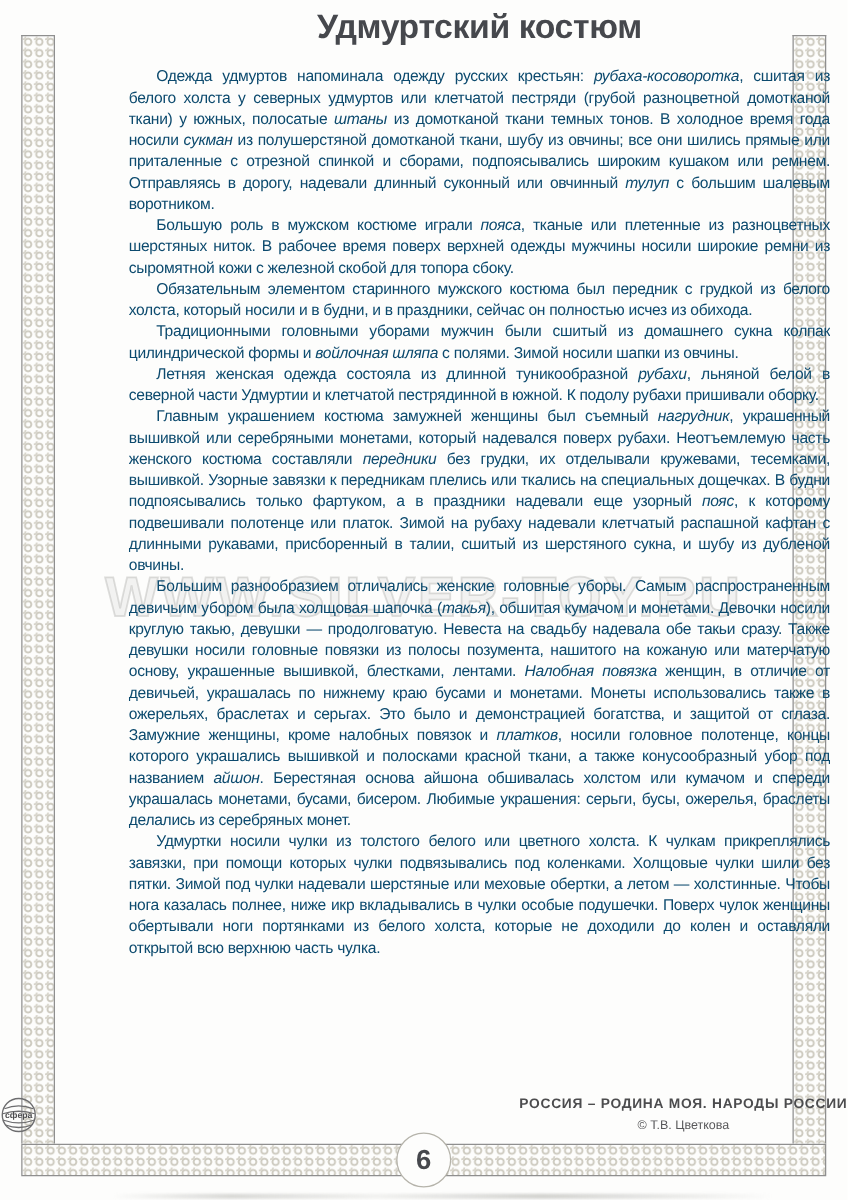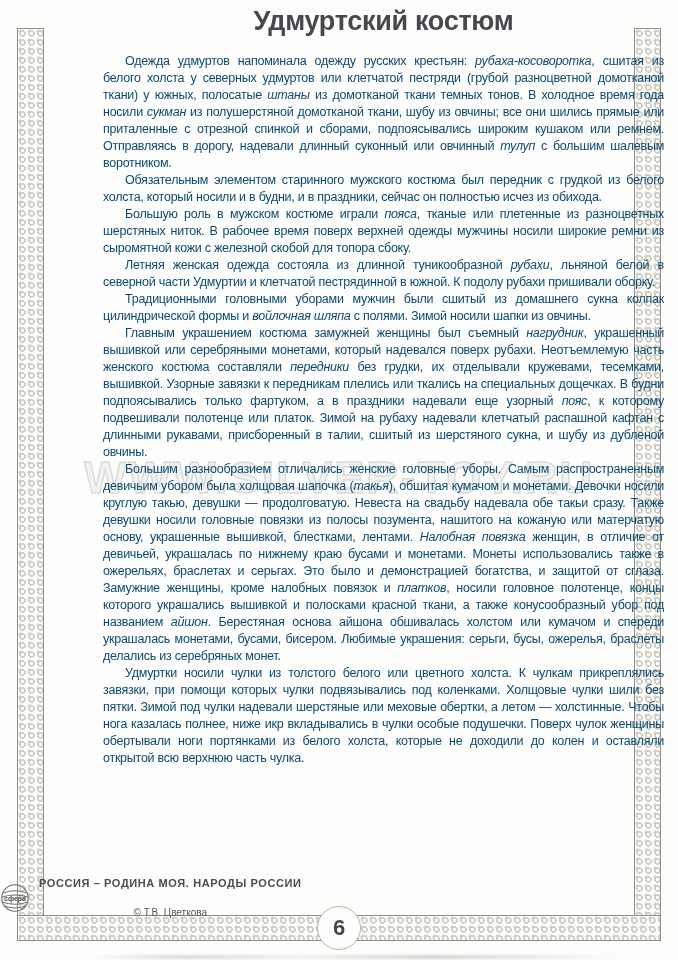--- a/index.html
+++ b/index.html
@@ -60,29 +60,29 @@
   .article{height:806px;overflow:hidden;}
   .article p{
     margin:0;text-align:justify;text-indent:22px;
     font-size:12.5px;line-height:17px;letter-spacing:-0.25px;
     color:#0c4a6e;
   }
   .article p i{font-style:italic;}
   
   .footer{
     position:absolute;left:0;top:877px;width:678px;
-    display:flex;align-items:center;justify-content:flex-start;gap:9px;
+    display:flex;align-items:center;justify-content:space-between;gap:9px;
   }
   .footer-logo{flex:0 0 auto;}
   .footer-textblock{display:flex;flex-direction:column;align-items:center;}
   .series-title{
     font-size:11px;font-weight:bold;letter-spacing:0.6px;color:#4c4c4e;line-height:13px;
   }
   .copyright{
-    font-size:10px;color:#58585a;line-height:13px;margin-top:16px;
+    font-size:10px;color:#58585a;line-height:13px;margin-top:4px;
   }
   .scan-smudge{
     position:absolute;left:90px;right:60px;bottom:1px;height:4px;
     background:linear-gradient(90deg, rgba(185,185,180,0) 0%, rgba(175,175,170,0.45) 18%,
       rgba(185,185,180,0.15) 40%, rgba(170,170,165,0.5) 65%, rgba(185,185,180,0) 100%);
     filter:blur(1px);
   }
 </style>
 </head>
 <body>
@@ -92,24 +92,24 @@
   <div class="border-left lace"></div>
   <div class="border-right lace"></div>
   <div class="border-bottom lace"></div>
 
   <div class="watermark">WWW.SILVER-TOY.RU</div>
 
   <div class="content">
     <h1 class="title">Удмуртский костюм</h1>
     <div class="article" id="article">
         <p><span>Одежда удмуртов напоминала одежду русских крестьян: </span><i>рубаха-косоворотка</i><span>, сшитая из белого холста у северных удмуртов или клетчатой пестряди (грубой разноцветной домотканой ткани) у южных, полосатые </span><i>штаны</i><span> из домотканой ткани темных тонов. В холодное время года носили </span><i>сукман</i><span> из полушерстяной домотканой ткани, шубу из овчины; все они шились прямые или приталенные с отрезной спинкой и сборами, подпоясывались широким кушаком или ремнем. Отправляясь в дорогу, надевали длинный суконный или овчинный </span><i>тулуп</i><span> с большим шалевым воротником.</span></p>
+        <p><span>Большую роль в мужском костюме играли </span><i>пояса</i><span>, тканые или плетенные из разноцветных шерстяных ниток. В рабочее время поверх верхней одежды мужчины носили широкие ремни из сыромятной кожи с железной скобой для топора сбоку.</span></p>
         <p><span>Обязательным элементом старинного мужского костюма был передник с грудкой из белого холста, который носили и в будни, и в праздники, сейчас он полностью исчез из обихода.</span></p>
-        <p><span>Большую роль в мужском костюме играли </span><i>пояса</i><span>, тканые или плетенные из разноцветных шерстяных ниток. В рабочее время поверх верхней одежды мужчины носили широкие ремни из сыромятной кожи с железной скобой для топора сбоку.</span></p>
+        <p><span>Традиционными головными уборами мужчин были сшитый из домашнего сукна колпак цилиндрической формы и </span><i>войлочная шляпа</i><span> с полями. Зимой носили шапки из овчины.</span></p>
         <p><span>Летняя женская одежда состояла из длинной туникообразной </span><i>рубахи</i><span>, льняной белой в северной части Удмуртии и клетчатой пестрядинной в южной. К подолу рубахи пришивали оборку.</span></p>
-        <p><span>Традиционными головными уборами мужчин были сшитый из домашнего сукна колпак цилиндрической формы и </span><i>войлочная шляпа</i><span> с полями. Зимой носили шапки из овчины.</span></p>
         <p><span>Главным украшением костюма замужней женщины был съемный </span><i>нагрудник</i><span>, украшенный вышивкой или серебряными монетами, который надевался поверх рубахи. Неотъемлемую часть женского костюма составляли </span><i>передники</i><span> без грудки, их отделывали кружевами, тесемками, вышивкой. Узорные завязки к передникам плелись или ткались на специальных дощечках. В будни подпоясывались только фартуком, а в праздники надевали еще узорный </span><i>пояс</i><span>, к которому подвешивали полотенце или платок. Зимой на рубаху надевали клетчатый распашной кафтан с длинными рукавами, присборенный в талии, сшитый из шерстяного сукна, и шубу из дубленой овчины.</span></p>
         <p><span>Большим разнообразием отличались женские головные уборы. Самым распространенным девичьим убором была холщовая шапочка (</span><i>такья</i><span>), обшитая кумачом и монетами. Девочки носили круглую такью, девушки — продолговатую. Невеста на свадьбу надевала обе такьи сразу. Также девушки носили головные повязки из полосы позумента, нашитого на кожаную или матерчатую основу, украшенные вышивкой, блестками, лентами. </span><i>Налобная повязка</i><span> женщин, в отличие от девичьей, украшалась по нижнему краю бусами и монетами. Монеты использовались также в ожерельях, браслетах и серьгах. Это было и демонстрацией богатства, и защитой от сглаза. Замужние женщины, кроме налобных повязок и </span><i>платков</i><span>, носили головное полотенце, концы которого украшались вышивкой и полосками красной ткани, а также конусообразный убор под названием </span><i>айшон</i><span>. Берестяная основа айшона обшивалась холстом или кумачом и спереди украшалась монетами, бусами, бисером. Любимые украшения: серьги, бусы, ожерелья, браслеты делались из серебряных монет.</span></p>
         <p><span>Удмуртки носили чулки из толстого белого или цветного холста. К чулкам прикреплялись завязки, при помощи которых чулки подвязывались под коленками. Холщовые чулки шили без пятки. Зимой под чулки надевали шерстяные или меховые обертки, а летом — холстинные. Чтобы нога казалась полнее, ниже икр вкладывались в чулки особые подушечки. Поверх чулок женщины обертывали ноги портянками из белого холста, которые не доходили до колен и оставляли открытой всю верхнюю часть чулка.</span></p>
       </div>
   </div>
 
   <div class="footer">
     <svg class="footer-logo" width="30" height="30" viewBox="0 0 30 30">
       <circle cx="15" cy="15" r="13.2" fill="none" stroke="#6d6d6f" stroke-width="1.1"></circle>
       <path d="M3.5 10 Q 15 5.5, 26.5 10" fill="none" stroke="#6d6d6f" stroke-width="1"></path>

